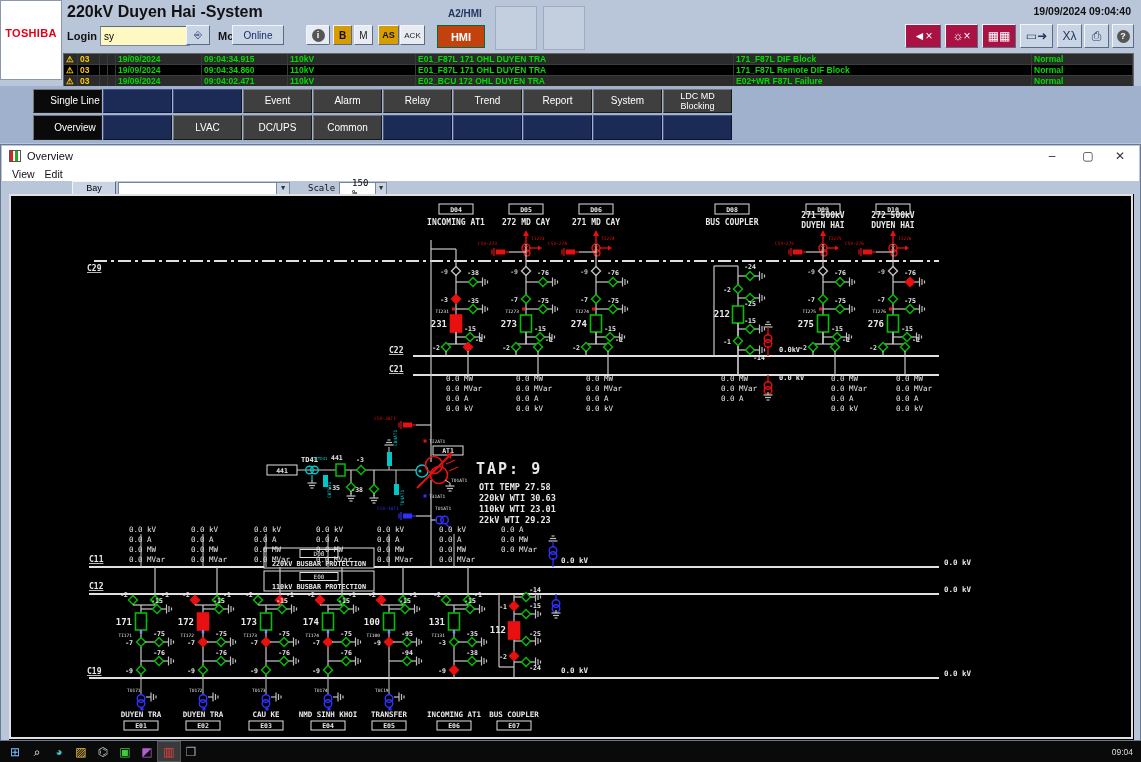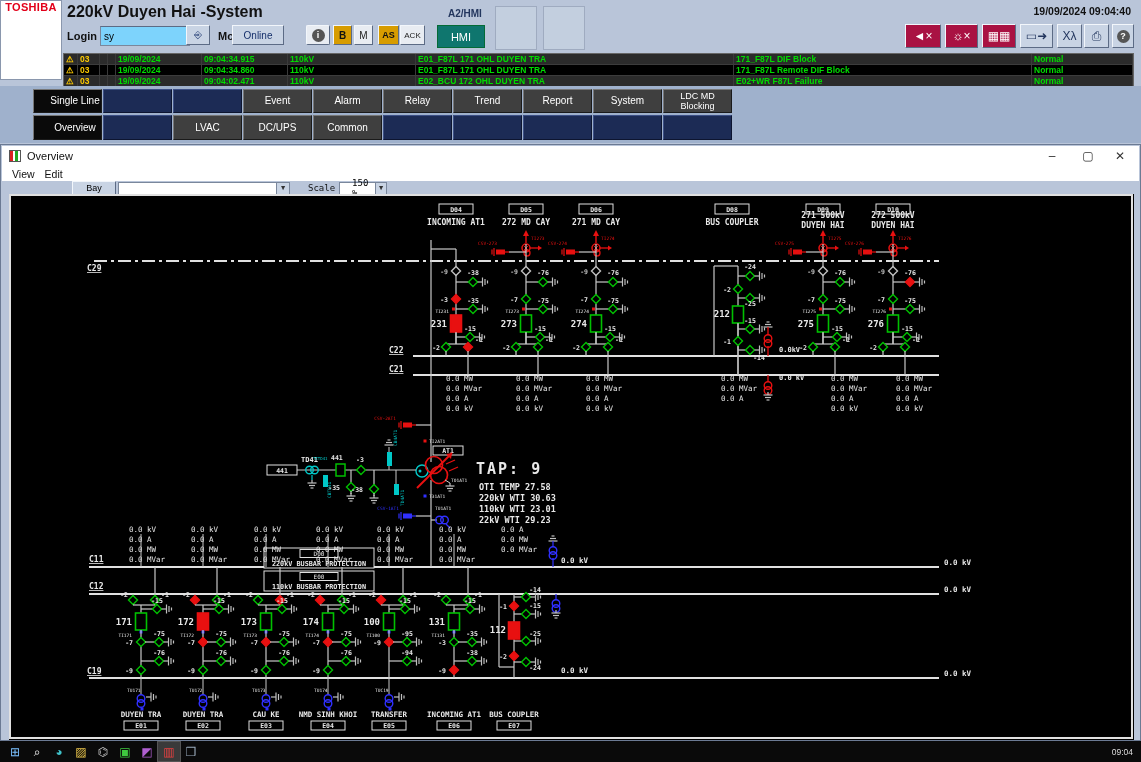--- a/index.html
+++ b/index.html
@@ -1,38 +1,38 @@
 <!DOCTYPE html>
 <html><head>
 <meta charset="utf-8">
 <style>
   html,body{margin:0;padding:0;background:#222;}
   #screen{position:relative;width:1141px;height:762px;background:#b9c5d9;overflow:hidden;
           font-family:"Liberation Sans",sans-serif;}
   
   #hdr{position:absolute;left:0;top:0;width:1141px;height:53px;background:#b9c5d9;}
   #brand{position:absolute;left:0;top:0;width:62px;height:80px;background:#fff;border:1px solid #8a97ad;z-index:5;
-         display:flex;align-items:flex-start;justify-content:center;padding-bottom:14px;box-sizing:border-box;}
+         display:flex;align-items:center;justify-content:center;padding-bottom:14px;box-sizing:border-box;}
   #brand span{color:#e2001a;font-weight:bold;font-size:11px;letter-spacing:.3px;}
   #title{position:absolute;left:67px;top:3px;font-size:16px;font-weight:bold;color:#111;}
   .hlab{position:absolute;font-size:11px;font-weight:bold;color:#111;}
   .btn3d{position:absolute;background:#c9d4e4;border:1px solid #5c6b85;border-top-color:#f2f6fb;border-left-color:#f2f6fb;
          font-size:10px;color:#16306b;display:flex;align-items:center;justify-content:center;cursor:pointer;box-sizing:border-box;}
   .btn3d.gold{background:#d79c00;color:#111;font-weight:bold;}
   .btn3d.flat{background:#e8ecf2;color:#222;}
   #login-input{position:absolute;left:100px;top:26px;width:82px;height:18px;border:1px solid #7a879c;
-         border-top-color:#5c6b85;background:#7dd3fc;font-size:10px;padding:0 3px;}
+         border-top-color:#5c6b85;background:#fef9c3;font-size:10px;padding:0 3px;}
   #dt{position:absolute;right:10px;top:5px;font-size:10.5px;font-weight:bold;color:#111;}
   .tbtn{position:absolute;top:24px;height:24px;border:1px solid #5c6b85;border-top-color:#f2f6fb;border-left-color:#f2f6fb;
         display:flex;align-items:center;justify-content:center;font-size:12px;box-sizing:border-box;cursor:pointer;}
   .tbtn.red{background:#a91243;color:#fff;}
   .tbtn.gray{background:#c9d4e4;color:#23365e;}
   #a2hmi{position:absolute;left:448px;top:8px;font-size:10px;font-weight:bold;color:#23365e;}
-  #hmibtn{position:absolute;left:437px;top:25px;width:46px;height:21px;background:#0f766e;border:1px solid #046b36;
-          color:#fff;font-weight:normal;font-size:11px;display:flex;align-items:center;justify-content:center;}
+  #hmibtn{position:absolute;left:437px;top:25px;width:46px;height:21px;background:#c2410c;border:1px solid #046b36;
+          color:#fff;font-weight:bold;font-size:11px;display:flex;align-items:center;justify-content:center;}
   .blankpanel{position:absolute;top:6px;width:40px;height:42px;background:#c3cfdf;border:1px solid #9fabc0;}
   
   #alarms{position:absolute;left:63px;top:53px;width:1071px;height:33px;background:#000;border:1px solid #666;box-sizing:border-box;}
   .arow{display:flex;height:10px;border-bottom:1px solid #3c3c3c;font-family:"Liberation Sans",sans-serif;
         font-size:8.5px;font-weight:bold;line-height:10px;white-space:nowrap;cursor:default;}
   .arow.odd{background:#2b2b2b;} .arow.even{background:#000;}
   .ac{overflow:hidden;border-right:1px solid #3a3a3a;padding-left:2px;box-sizing:border-box;color:#00dc00;}
   .warn{color:#ffcc00;} 
   
   #menus{position:absolute;left:0;top:86px;width:1141px;height:57px;background:#9fb1cc;}

